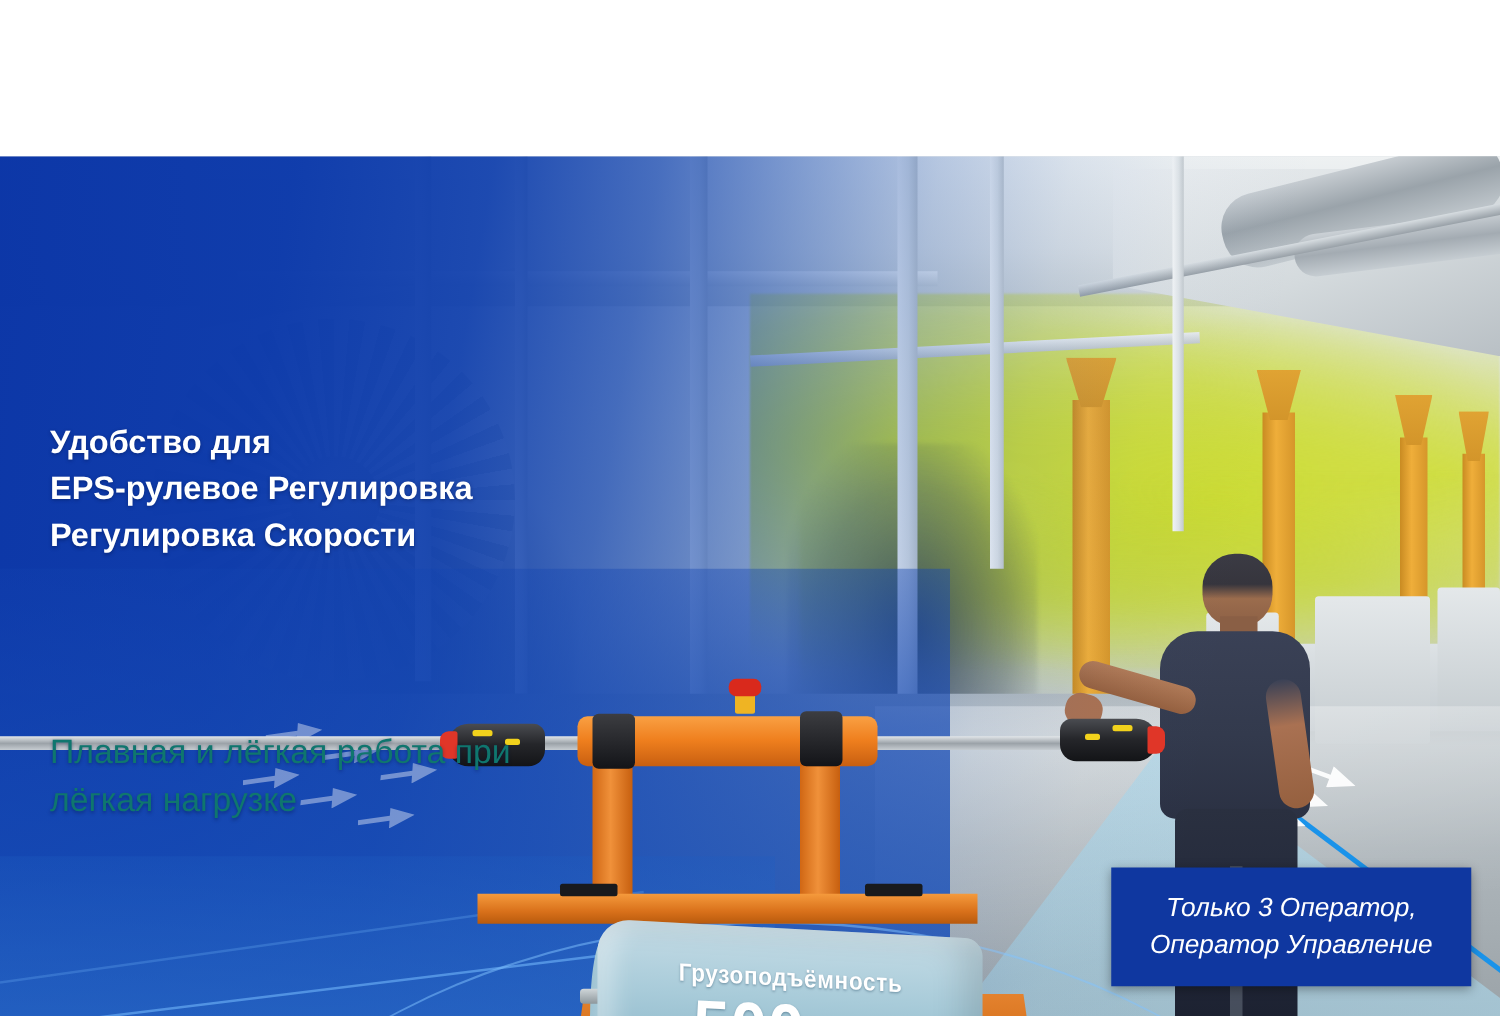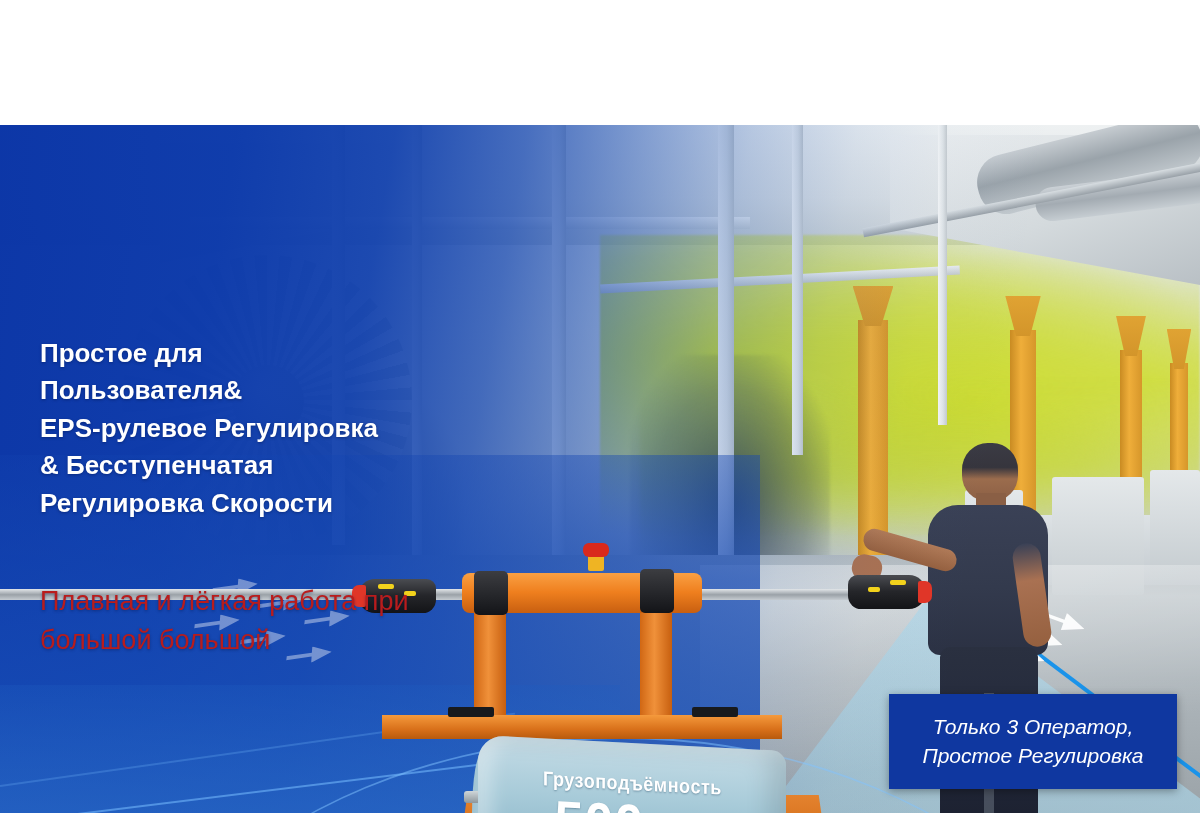--- a/index.html
+++ b/index.html
@@ -341,21 +341,21 @@
   }
   .feat-line{
     color:#ffffff;font-weight:700;font-size:26px;line-height:1.44;
     text-shadow:0 1px 3px rgba(0,20,70,0.45);
     white-space:nowrap;
   }
   .sub-block{
     position:absolute;left:40px;top:582px;width:470px;z-index:30;
   }
   .sub-line{
-    color:#b91c1c;font-weight:400;font-size:27px;line-height:1.44;
+    color:#0f766e;font-weight:400;font-size:27px;line-height:1.44;
     text-shadow:0 1px 3px rgba(0,20,70,0.45);
     white-space:nowrap;
   }
 
   
   .callout{
     position:absolute;left:889px;top:694px;width:288px;height:95px;
     background:#0f37a0;
     box-shadow:0 2px 8px rgba(0,0,0,0.35);
     display:flex;flex-direction:column;
@@ -486,30 +486,28 @@
         <div class="h-body"></div>
         <div class="h-red"></div>
         <div class="h-yellow"></div>
         <div class="h-yellow2"></div>
       </div>
     </div>
 
   </div>
 
   <div class="feature-block">
-    <div class="feat-line">Простое для</div>
-    <div class="feat-line">Пользователя&amp;</div>
+    <div class="feat-line">Удобство для</div>
     <div class="feat-line">EPS-рулевое Регулировка</div>
-    <div class="feat-line">&amp; Бесступенчатая</div>
     <div class="feat-line">Регулировка Скорости</div>
   </div>
 
   <div class="sub-block">
     <div class="sub-line">Плавная и лёгкая работа при</div>
-    <div class="sub-line">большой большой</div>
+    <div class="sub-line">лёгкая нагрузке</div>
   </div>
 
   <div class="callout">
     <div class="callout-line">Только 3 Оператор,</div>
-    <div class="callout-line">Простое Регулировка</div>
+    <div class="callout-line">Оператор Управление</div>
   </div>
 
 </div>
 
 </body></html>

